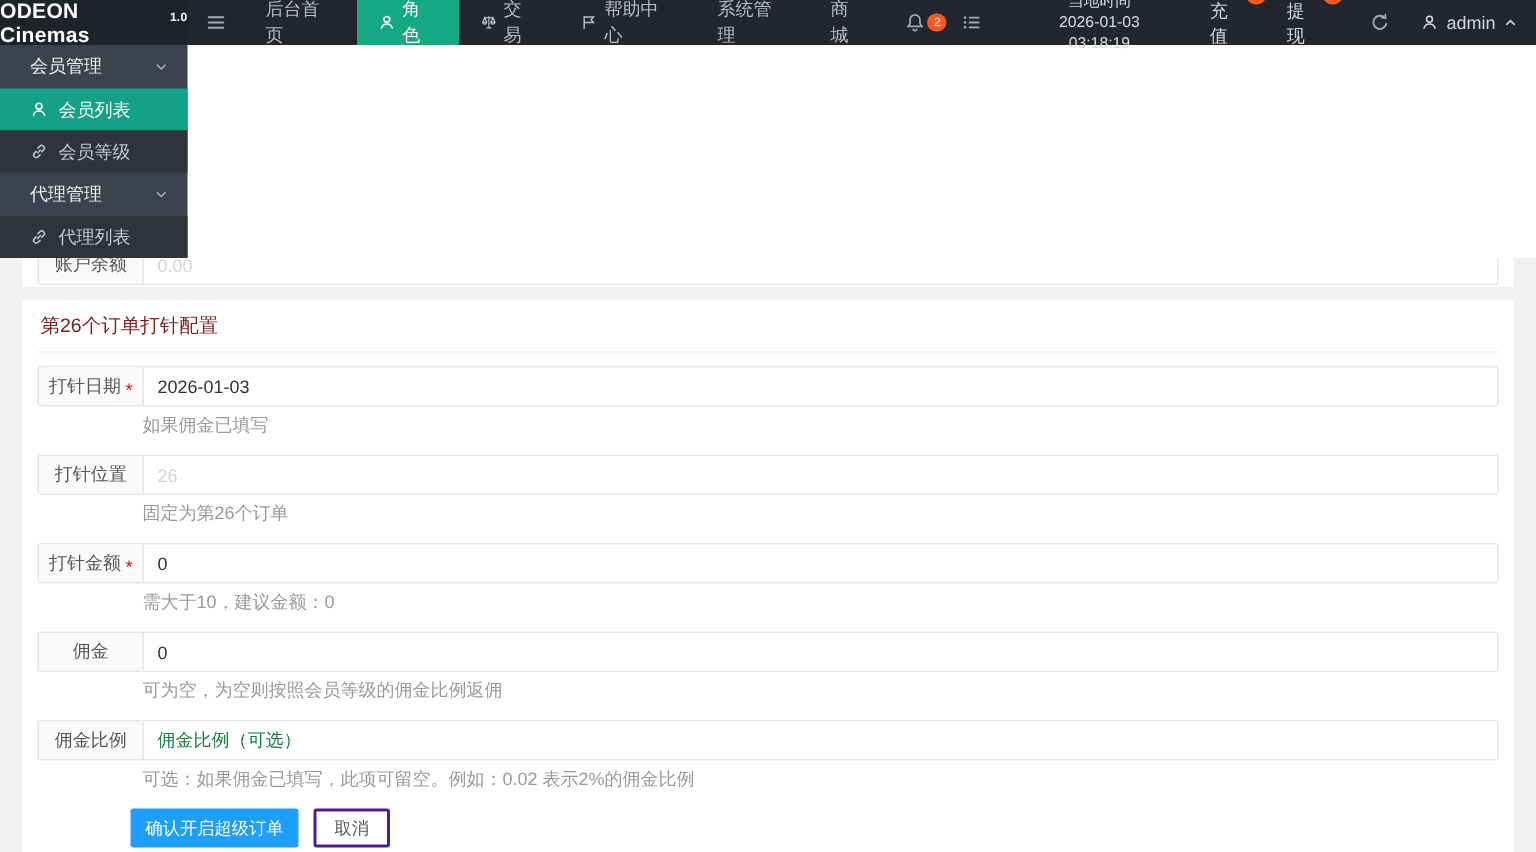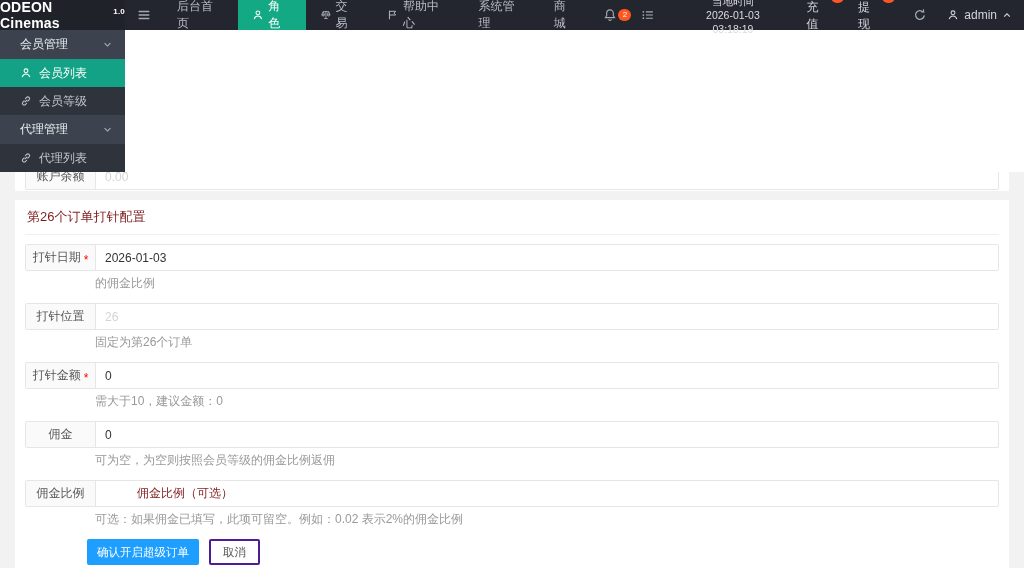--- a/index.html
+++ b/index.html
@@ -44,21 +44,21 @@
   .card { margin:0 15px 10px; background:#fff; padding:8px 10px 12px; flex:none; }
   .card-title { font-size:13px; color:#7f1d1d; padding:0 2px 8px; border-bottom:1px solid #f0f0f0; margin-bottom:9px; }
 
   
   .input-group { display:flex; align-items:stretch; height:27px; border:1px solid #e6e6e6; border-radius:2px; background:#fff; }
   .f-label { width:70px; flex:none; background:#fafafa; border-right:1px solid #e6e6e6;
     display:flex; align-items:center; justify-content:center; gap:3px; font-size:12px; color:#565656; }
   .f-req { color:#f00; transform:translateY(2px); }
   .f-input { flex:1; display:flex; align-items:center; padding-left:9px; font-size:12px; color:#333; cursor:text; }
   .f-value.dis { color:#d4d4d4; }
-  .f-value.ph { color:#7f1d1d;margin-left:32px; }
+  .f-value.ph { color:#15803d; }
   .f-hint { font-size:12px; color:#999; margin:5px 0 0 70px; line-height:14px; }
   .field-block { margin-bottom:13px; }
 
   
   .warning { margin:20px 0 8px; background:#ffb800; border-radius:2px; padding:8px 16px;
     font-size:12px; line-height:17px; color:#ff3b1e; }
   .warning .note { color:#e60000; font-weight:bold; }
 
   
   .btn-row { padding-left:62px; display:flex; gap:10px; margin-top:8px; }
@@ -250,21 +250,21 @@
           <div class="field-block">
     <div class="input-group">
       <div class="f-label">
         <span class="f-label-text">打针日期</span>
                 <span class="f-req">*</span>
       </div>
       <div class="f-input">
                 <span class="f-value">2026-01-03</span>
               </div>
     </div>
-    <div class="f-hint">的佣金比例</div>
+    <div class="f-hint">如果佣金已填写</div>
   </div>
           <div class="field-block">
     <div class="input-group">
       <div class="f-label">
         <span class="f-label-text">打针位置</span>
       </div>
       <div class="f-input">
                 <span class="f-value dis">26</span>
               </div>
     </div>

